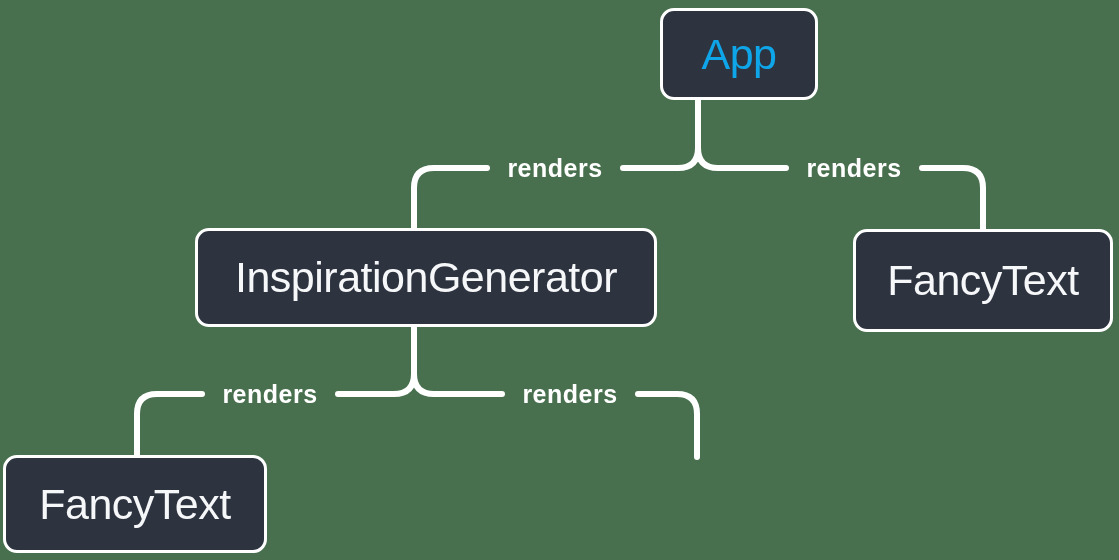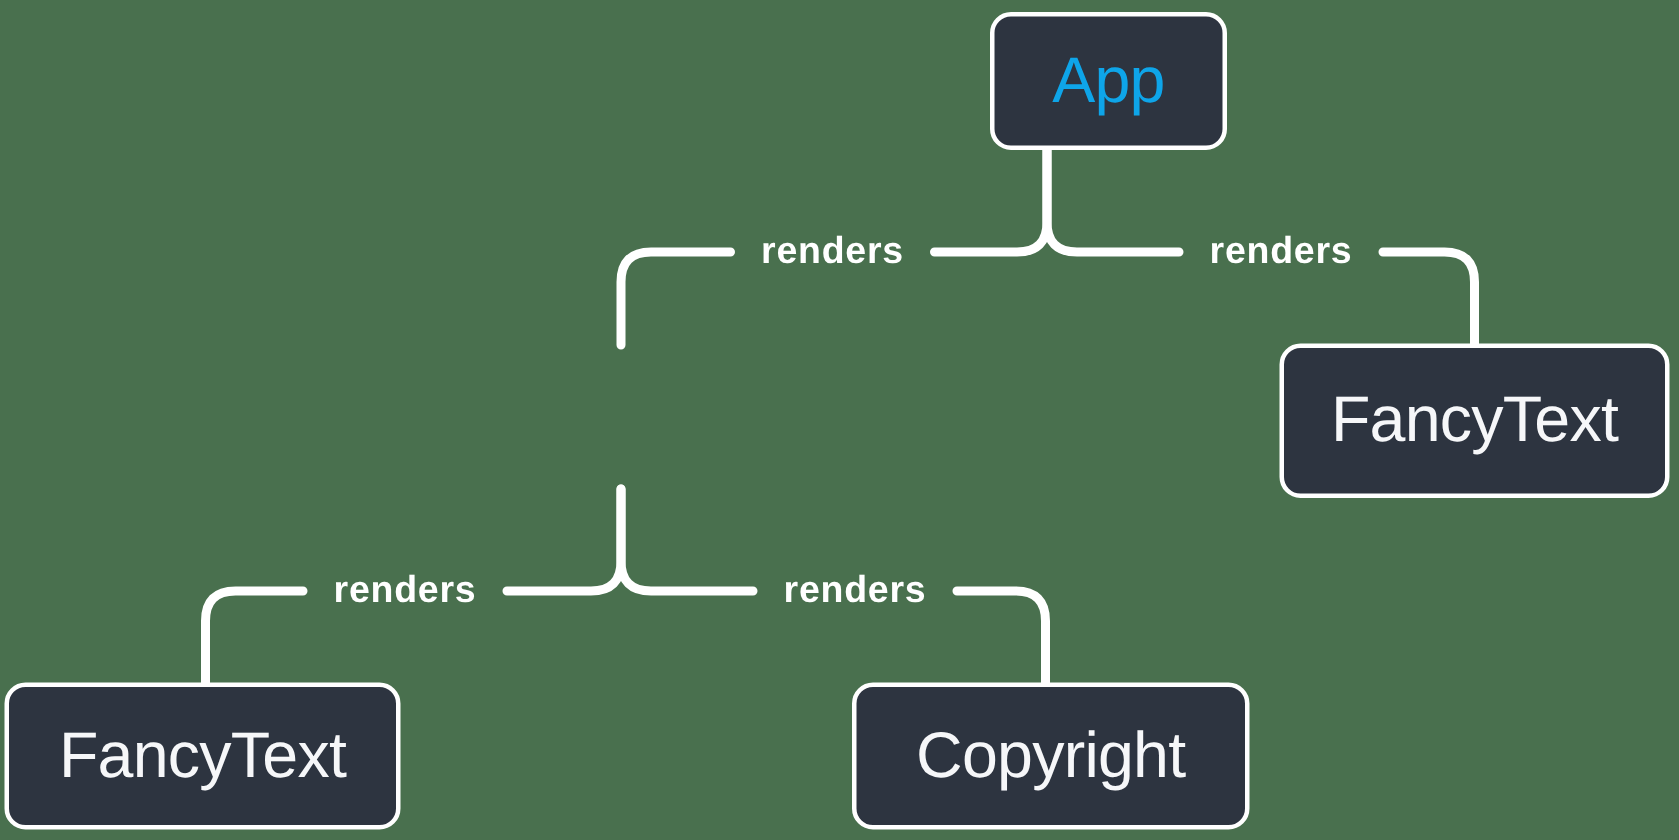--- a/index.html
+++ b/index.html
@@ -57,31 +57,31 @@
       <path d="M 698 100 V 148 Q 698 168 678 168 H 623 M 487 168 H 434 Q 414 168 414 188 V 230" stroke="#FFFFFF"></path>
       <path d="M 698 100 V 148 Q 698 168 718 168 H 786 M 922 168 H 963 Q 983 168 983 188 V 231" stroke="#FFFFFF"></path>
       <path d="M 414 326 V 374 Q 414 394 394 394 H 338 M 202 394 H 157 Q 137 394 137 414 V 457" stroke="#FFFFFF"></path>
       <path d="M 414 326 V 374 Q 414 394 434 394 H 502 M 638 394 H 677 Q 697 394 697 414 V 457" stroke="#FFFFFF"></path>
     </svg>
 
   <div class="node" style="left: 620px; top: 8px; width: 158px; height: 92px; background: rgb(45, 52, 64); border-color: rgb(255, 255, 255); color: #0ea5e9; margin-left: 40px;">
     <span class="node-label">App</span>
   </div>
 
+  <div class="node" style="left: 195px; top: 228px; width: 462px; height: 99px; background: rgb(45, 52, 64); border-color: rgb(255, 255, 255); color: rgb(246, 247, 249);">
+    <span class="node-label">InspirationGenerator</span>
+  </div>
 
   <div class="node" style="left: 853px; top: 229px; width: 260px; height: 103px; background: rgb(45, 52, 64); border-color: rgb(255, 255, 255); color: rgb(246, 247, 249);">
     <span class="node-label">FancyText</span>
   </div>
 
   <div class="node" style="left: 3px; top: 455px; width: 264px; height: 98px; background: rgb(45, 52, 64); border-color: rgb(255, 255, 255); color: rgb(246, 247, 249);">
     <span class="node-label">FancyText</span>
   </div>
 
-  <div class="node" style="left: 568px; top: 455px; width: 265px; height: 98px; background: rgb(45, 52, 64); border-color: rgb(255, 255, 255); color: rgb(246, 247, 249);">
-    <span class="node-label">Copyright</span>
-  </div>
 
   <div class="edge-label" style="left: 555px; top: 168px; color: rgb(255, 255, 255);">renders</div>
   <div class="edge-label" style="left: 854px; top: 168px; color: rgb(255, 255, 255);">renders</div>
   <div class="edge-label" style="left: 270px; top: 394px; color: rgb(255, 255, 255);">renders</div>
   <div class="edge-label" style="left: 570px; top: 394px; color: rgb(255, 255, 255);">renders</div>
 
 </div>
 
 </body></html>

